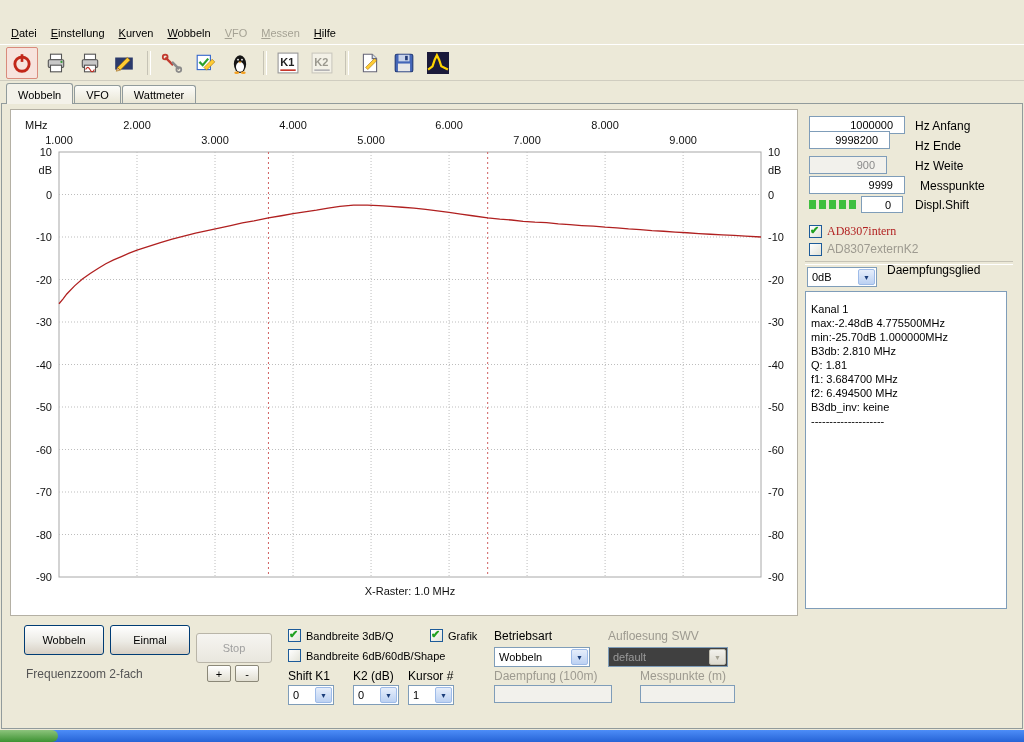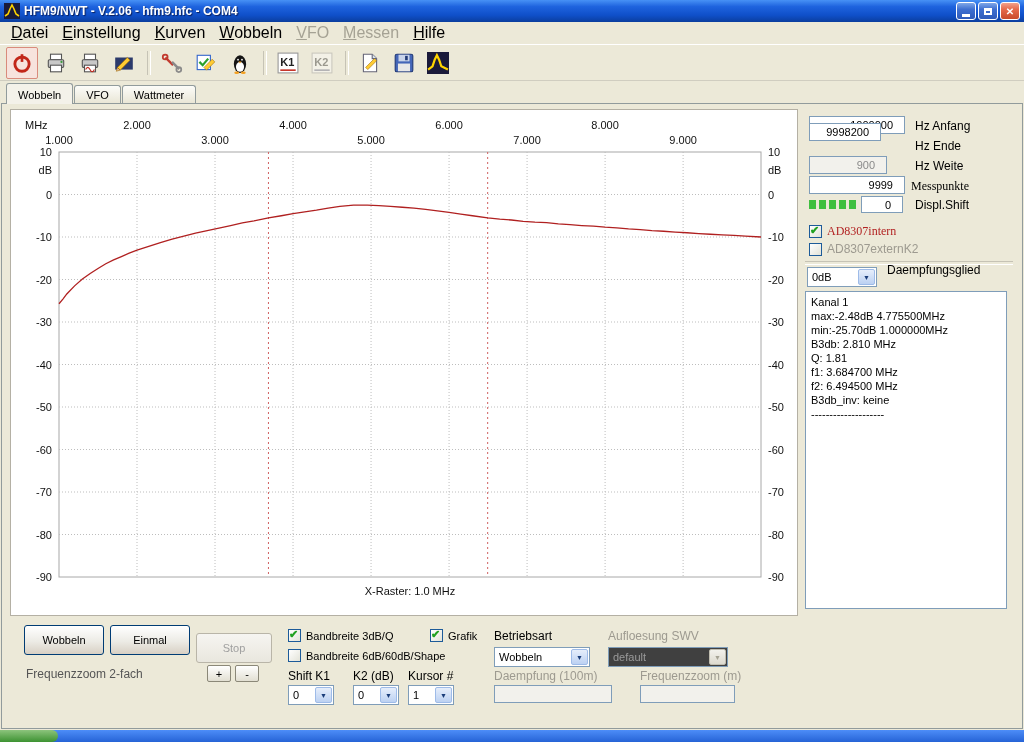--- a/index.html
+++ b/index.html
@@ -14,21 +14,21 @@
   .title-text{color:#fff;font-weight:bold;font-size:12px;text-shadow:1px 1px 1px #0A1F5C;flex:1;white-space:nowrap;}
   .winbtns{display:flex;gap:2px;}
   .wbtn{width:20px;height:18px;border:1px solid #fff;border-radius:3px;display:flex;align-items:center;justify-content:center;
     background:linear-gradient(180deg,#7FA7E8,#3E6FD0 40%,#2E5BBB);color:#fff;font-size:10px;box-sizing:border-box;cursor:default;}
   .wbtn.close{background:linear-gradient(180deg,#F2A18C,#E66A4B 40%,#C94B2B);font-weight:bold;}
   .glyph-min{width:8px;height:3px;background:#fff;margin-top:9px;}
   .glyph-max{width:8px;height:7px;border:2px solid #fff;border-top-width:3px;box-sizing:border-box;background:transparent;}
 
   
   .menubar{position:absolute;top:22px;left:0;width:1024px;height:22px;background:#ECE9D8;display:flex;align-items:center;padding-left:4px;border-bottom:1px solid #fff;}
-  .menu-item{display:inline-block;padding:3px 7px;font-size:16px;color:#000;}
+  .menu-item{display:inline-block;padding:3px 7px;font-size:11px;color:#000;}
   .menu-item::first-letter{text-decoration:underline;}
   .menu-item.dis{color:#A5A294;}
 
   
   .toolbar{position:absolute;top:45px;left:0;width:1024px;height:35px;background:#ECE9D8;display:flex;align-items:center;padding-left:6px;border-bottom:1px solid #D0CDC0;}
   .tbtn{width:30px;height:30px;display:flex;align-items:center;justify-content:center;border:1px solid transparent;border-radius:2px;margin-right:2px;}
   .tbtn.active{border-color:#D98B7C;background:#F7E3DD;}
   .tbtn.faded{opacity:.4;}
   .tsep{width:2px;height:24px;border-left:1px solid #C6C3B5;border-right:1px solid #FFFFFF;margin:0 5px;}
 
@@ -56,58 +56,40 @@
   .groove{position:absolute;height:2px;border-top:1px solid #C6C3B5;border-bottom:1px solid #FFFFFF;}
   .combo{position:absolute;height:20px;border:1px solid #7F9DB9;background:#fff;box-sizing:border-box;font-size:11px;}
   .combo .val{position:absolute;left:4px;top:3px;right:18px;overflow:hidden;white-space:nowrap;}
   .combo .cbtn{position:absolute;right:1px;top:1px;bottom:1px;width:15px;border:1px solid #9EBBE8;border-radius:2px;
     background:linear-gradient(180deg,#E6EEFB,#BCD1F2);display:flex;align-items:center;justify-content:center;}
   .combo .cbtn::after{content:"\25BC";font-size:7px;color:#1A3D7A;}
   .combo.disabled{background:#404040;color:#9a9a9a;}
   .combo.disabled .cbtn{background:linear-gradient(180deg,#F2F1EC,#DDDACF);border-color:#C0BDB0;}
   .combo.disabled .cbtn::after{color:#A5A294;}
   .infobox{position:absolute;left:2px;top:182px;width:202px;height:318px;background:#fff;border:1px solid #7F9DB9;
-    font-size:11px;line-height:14px;padding:3px 5px;box-sizing:border-box;white-space:pre-line;color:#000;}
+    font-size:11px;line-height:14px;padding:10px 5px;box-sizing:border-box;white-space:pre-line;color:#000;}
 
   
   .bottom-panel{position:absolute;left:0;top:515px;width:1020px;height:110px;}
   .btn3d{position:absolute;height:30px;border:1px solid #003C74;border-radius:3px;font:11px "Liberation Sans",sans-serif;
     background:linear-gradient(180deg,#FFFFFF,#ECEBE5 55%,#D8D0C4);display:flex;align-items:center;justify-content:center;box-sizing:border-box;}
   .btn3d.disabled{border-color:#B9B5A8;color:#A0A0A0;background:linear-gradient(180deg,#F6F5F1,#E9E7DE);}
   .btnsm{position:absolute;width:24px;height:17px;border:1px solid #8B8878;border-radius:2px;font-size:11px;
     background:linear-gradient(180deg,#FFFFFF,#E2DFD2);display:flex;align-items:center;justify-content:center;box-sizing:border-box;}
 
   
   .taskbar{position:absolute;left:0;top:730px;width:1024px;height:12px;background:linear-gradient(180deg,#4D8DF8,#2663D6);}
   .start-frag{position:absolute;left:0;top:0;width:58px;height:12px;border-radius:0 8px 8px 0;
     background:linear-gradient(180deg,#8CC47C,#3D9232);}
 </style>
 </head>
 <body>
 
 <div id="screen">
 
-  <div class="titlebar">
-    <span class="app-icon">
-      <svg width="16" height="16" viewBox="0 0 16 16">
-          <rect width="16" height="16" fill="#1a1a3a"></rect>
-          <polyline points="1,13 4,11 6,6 8,2 10,6 12,11 15,13" fill="none" stroke="#FFD400" stroke-width="1.6"></polyline>
-        </svg>
-    </span>
-    <span class="title-text">HFM9/NWT - V.2.06 - hfm9.hfc - COM4</span>
-    <span class="winbtns">
-      <span class="wbtn">
-          <span class="glyph-min"></span>
-        </span>
-      <span class="wbtn">
-          <span class="glyph-max"></span>
-        </span>
-      <span class="wbtn close">✕</span>
-    </span>
-  </div>
 
   <div class="menubar">
     <div class="menu-item">Datei</div>
     <div class="menu-item">Einstellung</div>
     <div class="menu-item">Kurven</div>
     <div class="menu-item">Wobbeln</div>
     <div class="menu-item dis">VFO</div>
     <div class="menu-item dis">Messen</div>
     <div class="menu-item">Hilfe</div>
   </div>
@@ -274,28 +256,28 @@
           <text x="41" y="64" text-anchor="end" font-family="Liberation Sans, sans-serif" font-size="11" fill="#111">dB</text>
           <text x="757" y="64" text-anchor="start" font-family="Liberation Sans, sans-serif" font-size="11" fill="#111">dB</text>
           <text x="399" y="485" text-anchor="middle" font-family="Liberation Sans, sans-serif" font-size="11" fill="#111">X-Raster: 1.0 MHz</text>
         </svg>
     </div>
 
     <div class="right-panel">
       <input class="xp-input" style="left: 6px; top: 7px; width: 96px;" value="1000000">
       <span class="flabel" style="left:112px;top:10px;">Hz Anfang</span>
 
-      <input class="xp-input" style="left: 6px; top: 14px; width: 72px;" value="9998200">
+      <input class="xp-input" style="left: 6px; top: 22px; width: 81px;" value="9998200">
       <span class="flabel" style="left:112px;top:30px;">Hz Ende</span>
 
       <input class="xp-input" style="left: 6px; top: 47px; width: 78px;" disabled="" value="900">
       <span class="flabel" style="left:112px;top:50px;">Hz Weite</span>
 
       <input class="xp-input" style="left: 6px; top: 67px; width: 96px;" value="9999">
-      <span class="flabel" style="left:108px;top:70px;font-family:Liberation Serif, serif;">Messpunkte</span>
+      <span class="flabel" style="left:117px;top:70px;">Messpunkte</span>
 
       <div class="dashbar" style="left:6px;top:91px;width:48px;"></div>
       <input class="xp-input" style="left: 58px; top: 87px; width: 42px; height: 17px;" value="0">
       <span class="flabel" style="left:112px;top:89px;">Displ.Shift</span>
 
       <div class="cbrow" style="left:6px;top:115px;">
         <span class="cb checked"></span>
         <span class="flabel red" style="position:static;font-family:Liberation Serif, serif;">AD8307intern</span>
       </div>
       <div class="cbrow" style="left:6px;top:133px;">
@@ -369,21 +351,21 @@
 
       <span class="flabel dis" style="left:606px;top:10px;">Aufloesung SWV</span>
       <div class="combo disabled" style="left:606px;top:28px;width:120px;">
         <span class="val">default</span>
           <span class="cbtn"></span>
       </div>
 
       <span class="flabel dis" style="left:492px;top:50px;">Daempfung (100m)</span>
       <input class="xp-input" style="left: 492px; top: 66px; width: 118px;" disabled="" value="">
 
-      <span class="flabel dis" style="left:638px;top:50px;">Frequenzzoom (m)</span>
+      <span class="flabel dis" style="left:638px;top:50px;">Messpunkte (m)</span>
       <input class="xp-input" style="left: 638px; top: 66px; width: 95px;" disabled="" value="">
     </div>
   </div>
 
   <div class="taskbar">
     <div class="start-frag"></div>
   </div>
 </div>
 
 </body></html>

